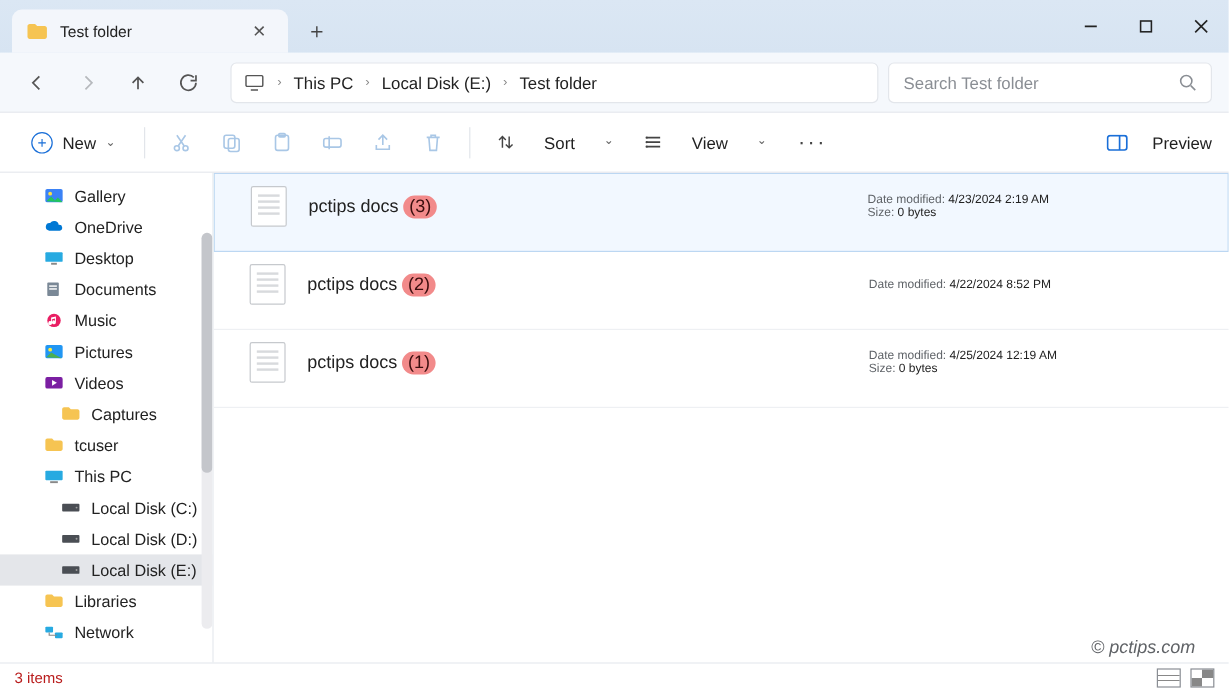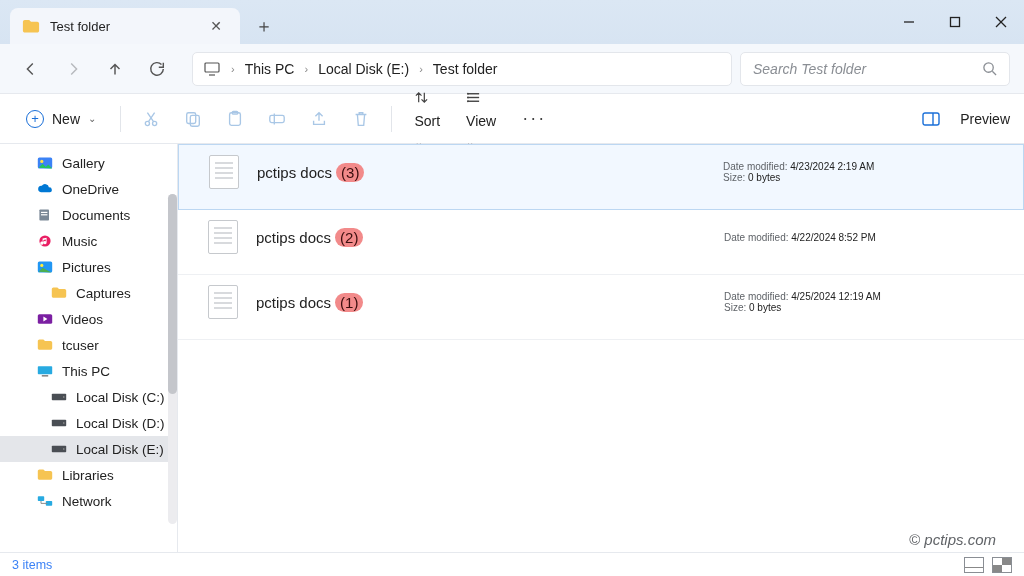--- a/index.html
+++ b/index.html
@@ -11,29 +11,29 @@
   .newtab { width:32px; height:32px; display:flex; align-items:center; justify-content:center; font-size:18px; color:#444; margin-left:8px; margin-bottom:2px;}
   .wincontrols { margin-left:auto; display:flex; height:44px; }
   .wc { width:46px; display:flex; align-items:center; justify-content:center; color:#222;}
   .wc svg { width:12px; height:12px; }
   .navrow { height:50px; background:#f5f8fc; display:flex; align-items:center; padding:0 14px; gap:8px; border-bottom:1px solid #e6e9ee;}
   .navbtn { width:34px; height:34px; display:flex; align-items:center; justify-content:center; color:#555; border-radius:4px;}
   .navbtn.dis { color:#b6b9bd; }
   .addrbar { flex:1; height:34px; background:#fff; border:1px solid #e3e6eb; border-radius:5px; display:flex; align-items:center; padding:0 10px; gap:10px; font-size:14px; color:#222; margin-left:10px;}
   .chev { color:#888; font-size:11px; }
   .searchbar { width:270px; height:34px; background:#fff; border:1px solid #e3e6eb; border-radius:5px; display:flex; align-items:center; padding:0 12px; color:#888; font-size:14px;}
-  .searchbar input { border:none; outline:none; flex:1; font-size:14px; color:#333;font-style:italic; }
+  .searchbar input { border:none; outline:none; flex:1; font-size:14px; color:#333; }
   .searchbar input::placeholder { color:#8a8e94; }
   .toolbar { height:50px; display:flex; align-items:center; padding:0 14px; gap:6px; border-bottom:1px solid #e6e9ee;}
   .newbtn { display:flex; align-items:center; gap:8px; padding:6px 12px; border-radius:5px; font-size:14px; color:#222;}
   .newbtn .plus { width:18px;height:18px;border:1.5px solid #1a6fd8;border-radius:50%;color:#1a6fd8;display:flex;align-items:center;justify-content:center;font-size:13px;line-height:1;}
   .newbtn .dd { font-size:10px; color:#666; }
   .tb-ic { width:36px; height:36px; display:flex; align-items:center; justify-content:center; color:#a9c7e6; }
   .sep { width:1px; height:26px; background:#e2e5ea; margin:0 6px;}
-  .tb-txt { display:flex; gap:8px; font-size:14px; color:#222; padding:6px 10px;flex-direction:column;}
+  .tb-txt { display:flex; gap:24px; font-size:14px; color:#222; padding:6px 10px;}
   .tb-txt .dd{font-size:10px;color:#666;}
   .more { font-size:18px; letter-spacing:2px; color:#444; padding:0 10px;}
   .preview { margin-left:auto; display:flex; align-items:center; gap:20px; font-size:14px; color:#222;}
   .body { display:flex; height:calc(576px - 44px - 50px - 50px - 24px); }
   .sidebar { width:178px; border-right:1px solid #e6e9ee; overflow:hidden; position:relative;}
   .sb-scroll { position:absolute; right:0; top:50px; width:9px; height:330px; background:#ececef; border-radius:5px;}
   .sb-thumb { position:absolute; right:0; top:50px; width:9px; height:200px; background:#c4c6cb; border-radius:5px;}
   .sb-list { padding:6px 0; font-size:13.5px; color:#222;}
   .sb-item { display:flex; align-items:center; gap:8px; padding:3px 6px 3px 36px; height:26px;}
   .sb-item.ind { padding-left:50px; }
@@ -41,21 +41,21 @@
   .ic { width:18px; height:16px; display:inline-flex; align-items:center; justify-content:center; flex-shrink:0;}
   .content { flex:1; overflow:auto; position:relative;}
   .filerow { display:flex; align-items:center; padding:10px 20px 20px 30px; border-bottom:1px solid #eef0f3; }
   .filerow.sel { background:#f2f8ff; border:1px solid #bcd7f2; }
   .file-ic { width:30px; height:34px; border:1px solid #c6c9cd; background:#fff; border-radius:2px; position:relative; margin-right:18px; flex-shrink:0;}
   .file-ic::before{content:'';position:absolute;left:5px;top:6px;right:5px;height:2px;background:#d8dadd;box-shadow:0 5px 0 #d8dadd,0 10px 0 #d8dadd,0 15px 0 #d8dadd;}
   .fname { font-size:15px; color:#222; display:flex; align-items:center; gap:4px;}
   .hl { background:#f28a8a; color:#3a0e0e; padding:1px 5px; border-radius:10px; font-size:15px;}
   .meta { margin-left:auto; font-size:10px; color:#5f6368; text-align:left; min-width:280px;}
   .meta .lbl{color:#5f6368;} .meta .val{color:#222;}
-  .status { height:24px; border-top:1px solid #e6e9ee; display:flex; align-items:center; padding:0 12px; font-size:12.5px; color:#3b82f6; gap:12px;}
+  .status { height:24px; border-top:1px solid #e6e9ee; display:flex; align-items:center; padding:0 12px; font-size:12.5px; color:#b91c1c; gap:12px;}
   .status .right{margin-left:auto;display:flex;gap:8px;align-items:center;}
   .viewtoggle{width:20px;height:16px;border:1px solid #8a8e94;display:inline-block;}
   .watermark{position:absolute; right:28px; bottom:4px; font-style:italic; color:#606367; font-size:15px;}
   svg{display:block;}
   .folder-svg path{fill:#f6c452;}
 </style>
 </head>
 <body>
 
 <div class="titlebar">
@@ -233,20 +233,29 @@
           <span class="ic">
             <svg width="16" height="14" viewBox="0 0 20 16">
               <path d="M5 12a4 4 0 0 1 1-8 5 5 0 0 1 9 2 3 3 0 0 1 1 6z" fill="#0078d4"></path>
             </svg>
           </span>
           <span>OneDrive</span>
         </div>
         <div class="sb-item">
           <span class="ic">
             <svg width="16" height="14" viewBox="0 0 20 16">
+              <rect x="1" y="2" width="18" height="10" rx="1" fill="#27aae1"></rect>
+              <rect x="7" y="13" width="6" height="2" fill="#888"></rect>
+            </svg>
+          </span>
+          <span>Desktop</span>
+        </div>
+        <div class="sb-item">
+          <span class="ic">
+            <svg width="16" height="14" viewBox="0 0 20 16">
               <rect x="3" y="1" width="12" height="14" rx="1" fill="#7a8896"></rect>
               <rect x="5" y="4" width="8" height="1.5" fill="#fff"></rect>
               <rect x="5" y="7" width="8" height="1.5" fill="#fff"></rect>
             </svg>
           </span>
           <span>Documents</span>
         </div>
         <div class="sb-item">
           <span class="ic">
             <svg width="16" height="14" viewBox="0 0 20 16">
@@ -259,36 +268,36 @@
         <div class="sb-item">
           <span class="ic">
             <svg width="16" height="14" viewBox="0 0 20 16">
               <rect x="1" y="1" width="18" height="14" rx="2" fill="#2196f3"></rect>
               <circle cx="6" cy="6" r="2" fill="#ffeb3b"></circle>
               <path d="M2 14l5-5 11 6z" fill="#4caf50"></path>
             </svg>
           </span>
           <span>Pictures</span>
         </div>
+        <div class="sb-item">
+          <span class="ic">
+            <svg width="16" height="14" viewBox="0 0 20 16">
+              <rect x="1" y="2" width="18" height="12" rx="2" fill="#7b1fa2"></rect>
+              <path d="M8 5v6l5-3z" fill="#fff"></path>
+            </svg>
+          </span>
+          <span>Videos</span>
+        </div>
         <div class="sb-item ind">
           <span class="ic">
             <svg class="folder-svg" width="16" height="14" viewBox="0 0 20 16">
               <path d="M1 3c0-1 1-2 2-2h5l2 2h7c1 0 2 1 2 2v7c0 1-1 2-2 2H3c-1 0-2-1-2-2z"></path>
             </svg>
           </span>
           <span>Captures</span>
-        </div>
-        <div class="sb-item">
-          <span class="ic">
-            <svg width="16" height="14" viewBox="0 0 20 16">
-              <rect x="1" y="2" width="18" height="12" rx="2" fill="#7b1fa2"></rect>
-              <path d="M8 5v6l5-3z" fill="#fff"></path>
-            </svg>
-          </span>
-          <span>Videos</span>
         </div>
         <div class="sb-item">
           <span class="ic">
             <svg class="folder-svg" width="16" height="14" viewBox="0 0 20 16">
               <path d="M1 3c0-1 1-2 2-2h5l2 2h7c1 0 2 1 2 2v7c0 1-1 2-2 2H3c-1 0-2-1-2-2z"></path>
             </svg>
           </span>
           <span>tcuser</span>
         </div>
         <div class="sb-item">

